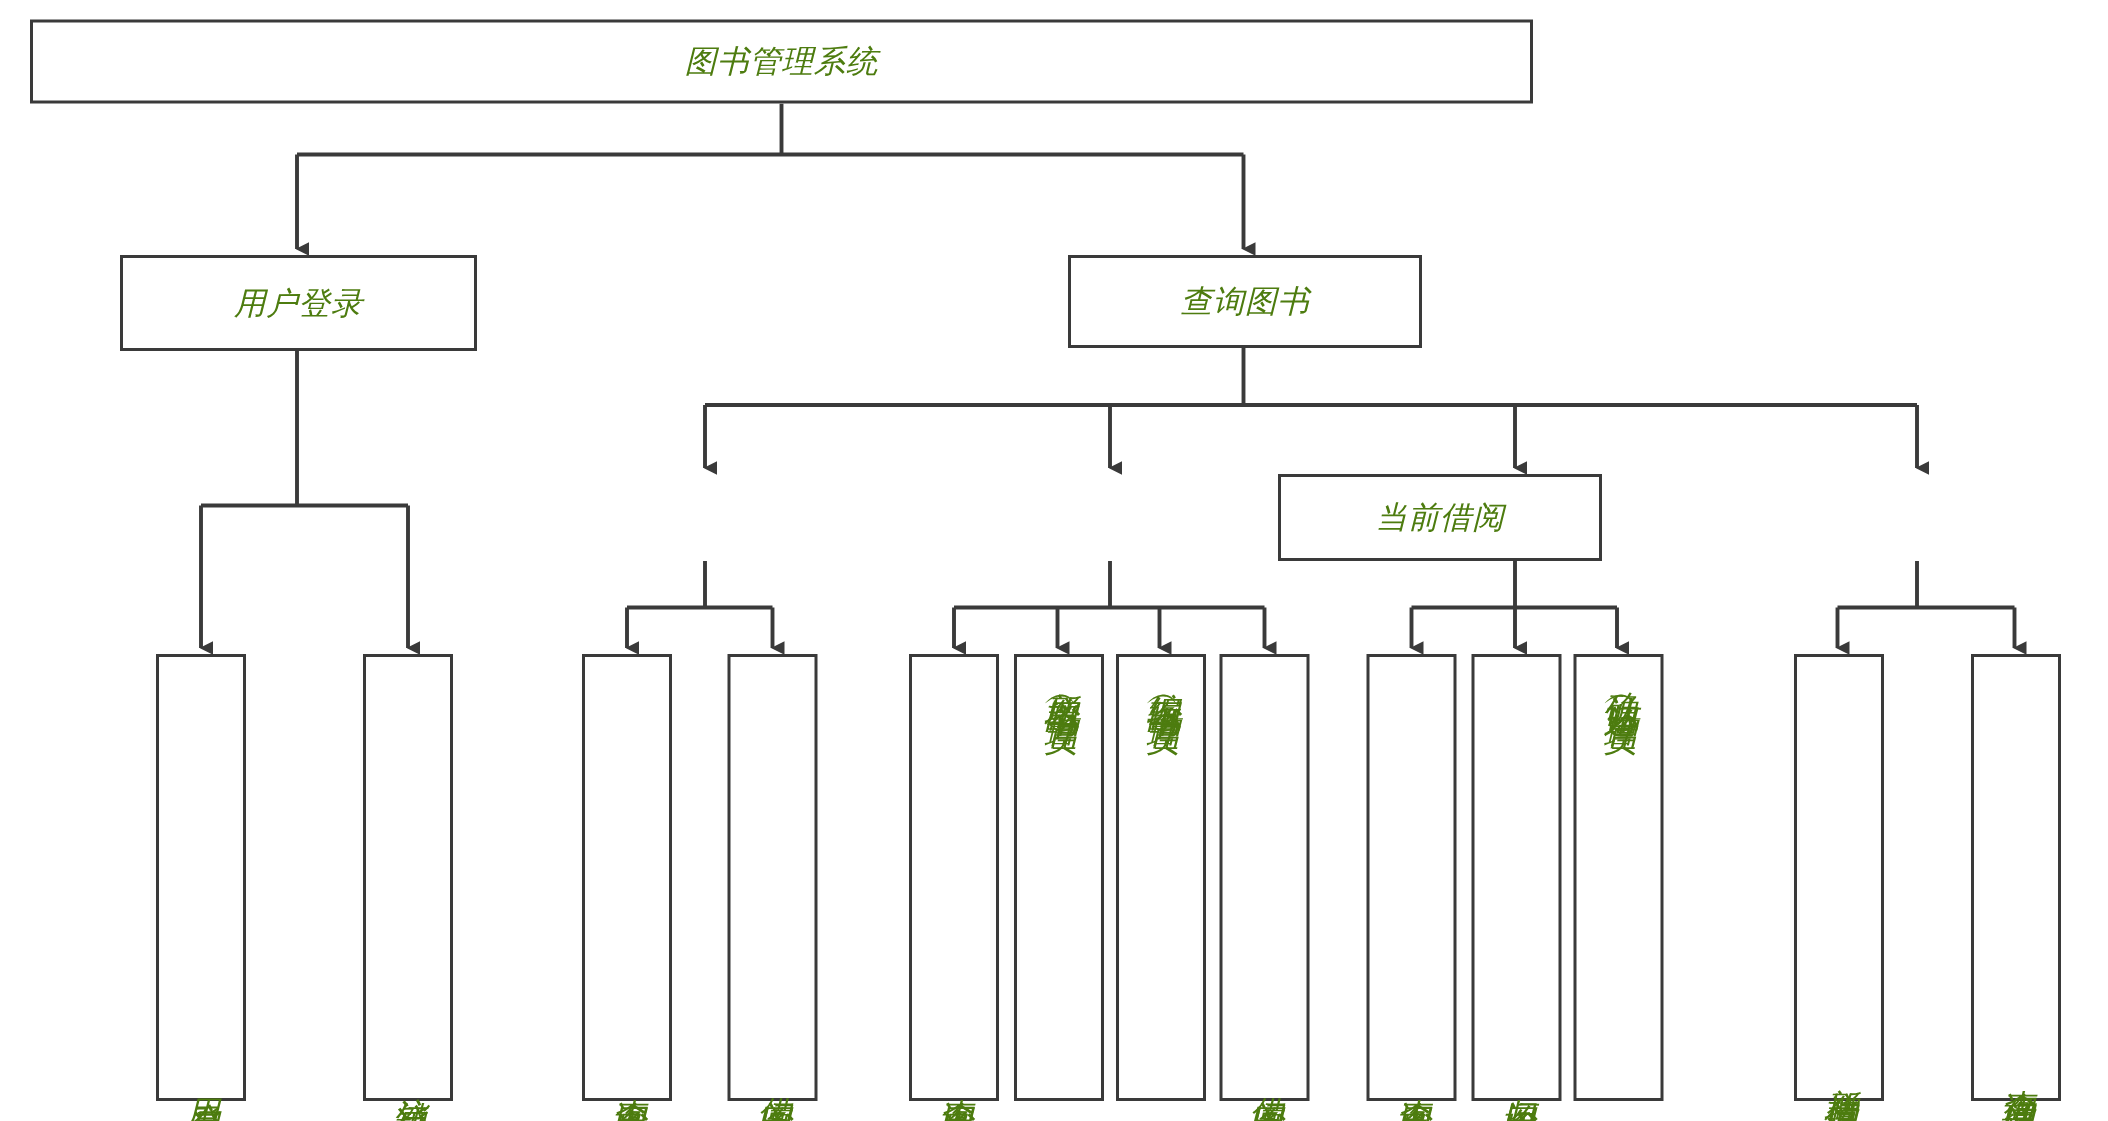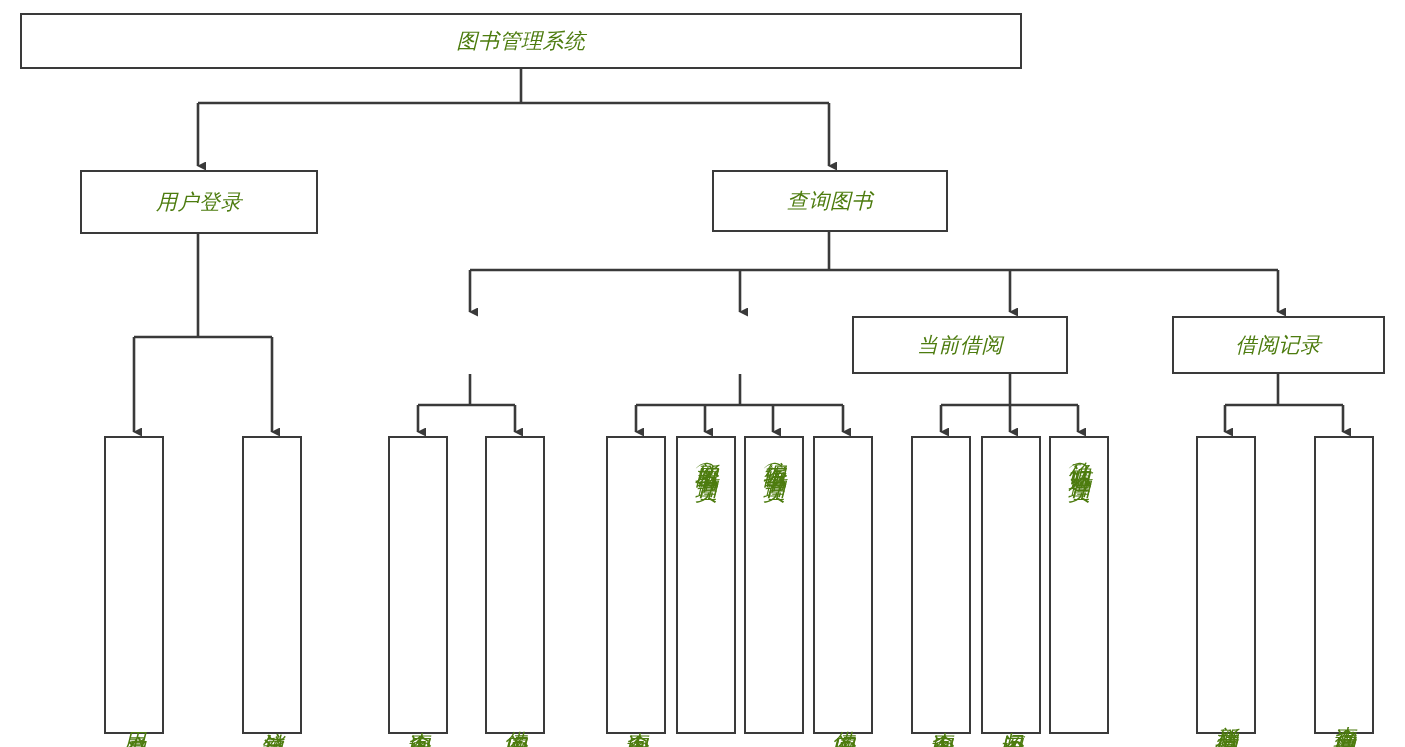--- a/index.html
+++ b/index.html
@@ -122,23 +122,20 @@
   <div class="node" style="left:80px;top:170px;width:238px;height:64px;">
     <span class="label">用户登录</span>
   </div>
   <div class="node" style="left:712px;top:170px;width:236px;height:62px;">
     <span class="label">查询图书</span>
   </div>
 
   <div class="node" style="left:852px;top:316px;width:216px;height:58px;">
     <span class="label">当前借阅</span>
   </div>
-  <div class="node" style="left:1172px;top:316px;width:213px;height:58px;">
-    <span class="label">借阅记录</span>
-  </div>
 
   <div class="node leaf" style="left:104px;top:436px;width:60px;height:298px;">
     <span class="label">用户登录</span>
   </div>
   <div class="node leaf" style="left:242px;top:436px;width:60px;height:298px;">
     <span class="label">注销登录</span>
   </div>
 
   <div class="node leaf" style="left:388px;top:436px;width:60px;height:298px;">
     <span class="label">查询图书</span>

